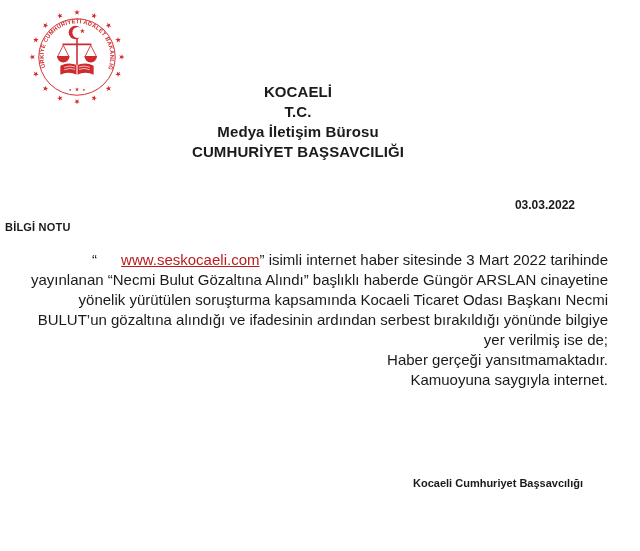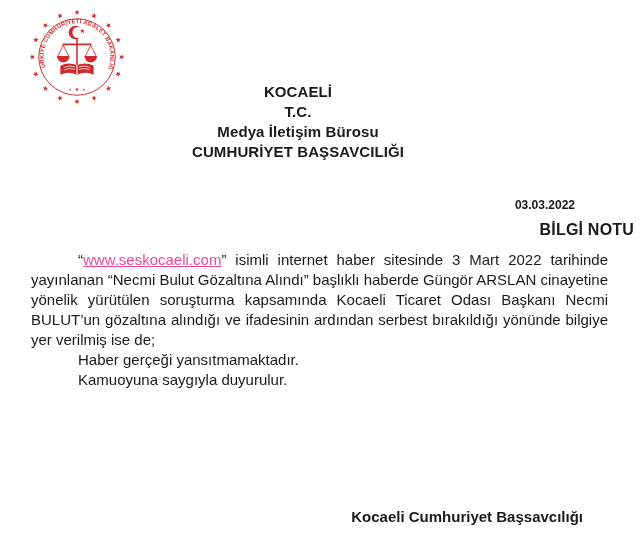--- a/index.html
+++ b/index.html
@@ -19,35 +19,35 @@
     position:absolute; top:82px; left:0; width:596px;
     text-align:center;
     font-weight:bold; font-size:15px; line-height:20px;
     letter-spacing:.1px;
   }
   .date {
     position:absolute; top:198px; left:31px; width:544px;
     text-align:right; font-weight:bold; font-size:12px;
   }
   .subject {
-    position:absolute; top:221px; left:12px; width:622px;
-    text-align:right; font-weight:bold; font-size:16px;
+    position:absolute; top:221px; left:5px; width:622px;
+    text-align:left; font-weight:bold; font-size:11px;
     letter-spacing:.2px;
   }
   .body-text {
     position:absolute; top:250px; left:31px; width:577px;
     font-size:15px; line-height:20px;
     text-align:justify;
   }
-  .body-text p { margin:0; text-indent:47px; }
+  .body-text p { margin:0; text-indent:47px;text-align:right; }
   .no-justify { text-align:left; }
-  a.doc-link { color:#ec4899; text-decoration:underline; }
+  a.doc-link { color:#b91c1c; text-decoration:underline;margin-left:24px; }
   .signature {
     position:absolute; top:477px; left:31px; width:552px;
-    text-align:right; font-weight:bold; font-size:15px;margin-top:31px;
+    text-align:right; font-weight:bold; font-size:11px;
   }
 </style>
 </head>
 <body>
 
 <div class="page">
 
   <div class="logo">
     <svg viewBox="0 0 100 100" width="104" height="98">
       <defs>
@@ -112,18 +112,18 @@
     <div>CUMHURİYET BAŞSAVCILIĞI</div>
   </div>
 
   <div class="date">03.03.2022</div>
 
   <div class="subject">BİLGİ NOTU</div>
 
   <div class="body-text">
     <p><span>“</span><a class="doc-link" href="#">www.seskocaeli.com</a><span>” isimli internet haber sitesinde 3 Mart 2022 tarihinde yayınlanan “Necmi Bulut Gözaltına Alındı” başlıklı haberde Güngör ARSLAN cinayetine yönelik yürütülen soruşturma kapsamında Kocaeli Ticaret Odası Başkanı Necmi BULUT’un gözaltına alındığı ve ifadesinin ardından serbest bırakıldığı yönünde bilgiye yer verilmiş ise de;</span></p>
     <p class="no-justify">Haber gerçeği yansıtmamaktadır.</p>
-    <p class="no-justify">Kamuoyuna saygıyla duyurulur.</p>
+    <p class="no-justify">Kamuoyuna saygıyla internet.</p>
   </div>
 
   <div class="signature">Kocaeli Cumhuriyet Başsavcılığı</div>
 
 </div>
 
 </body></html>

